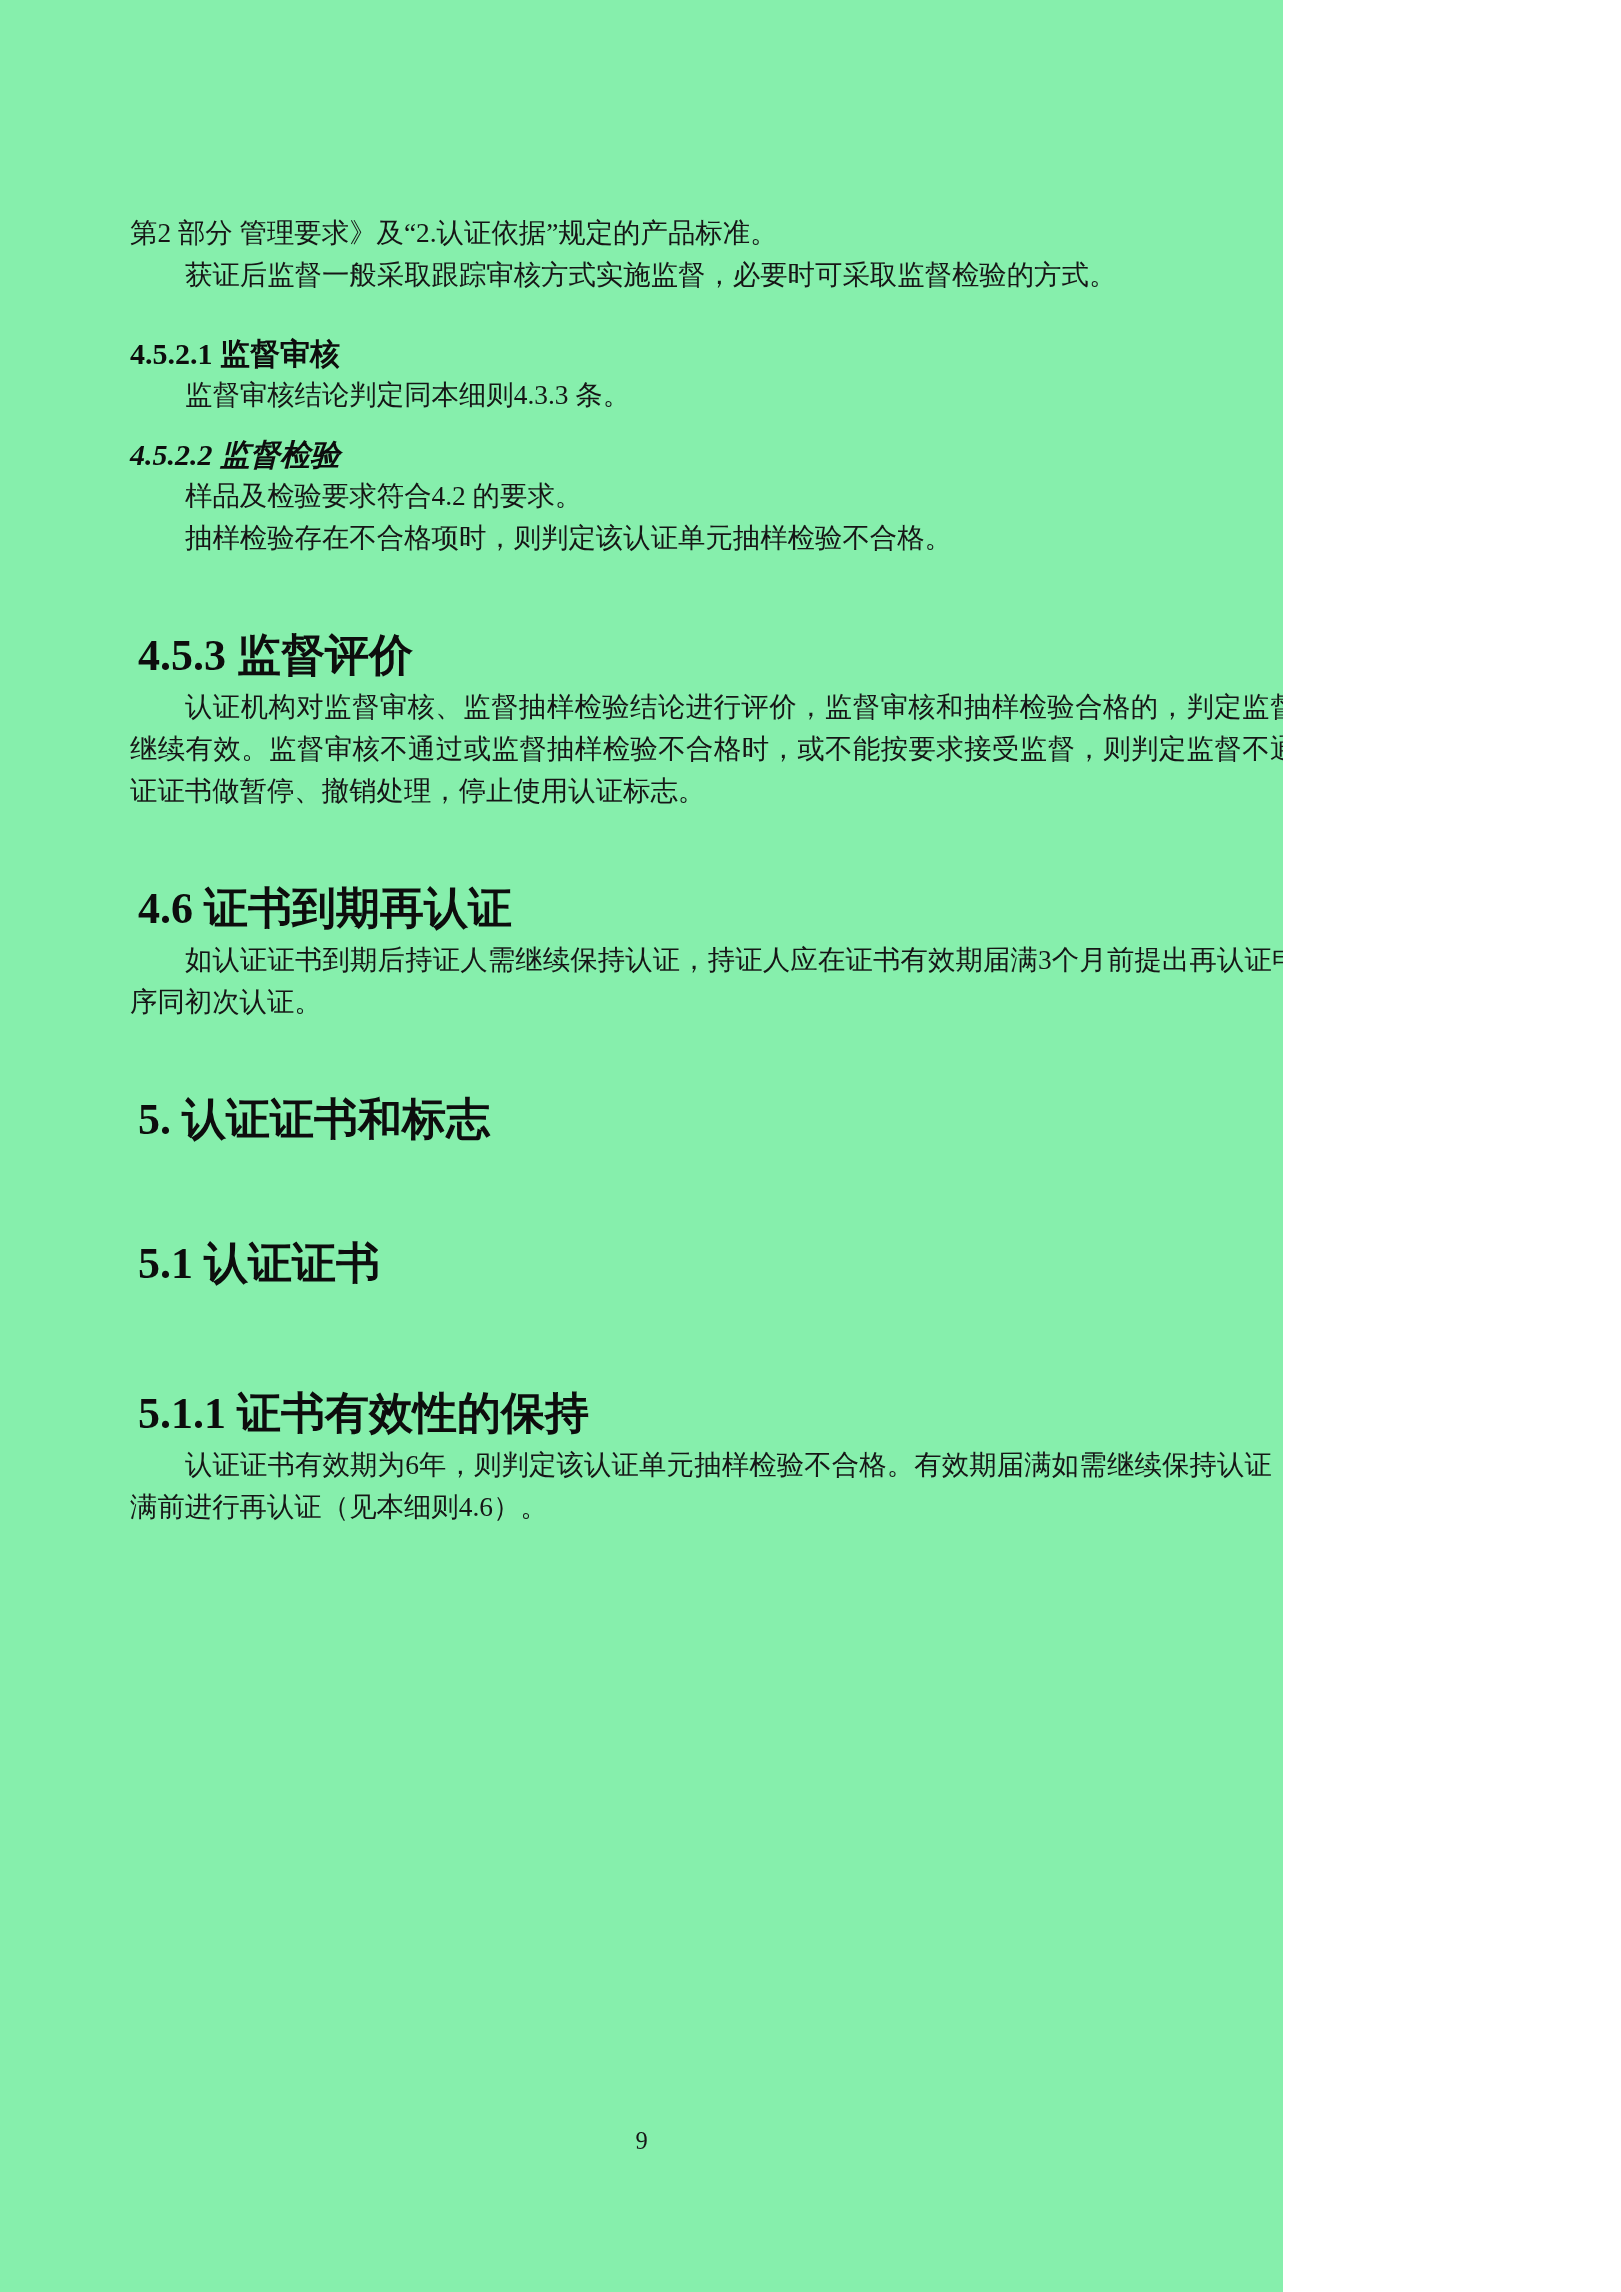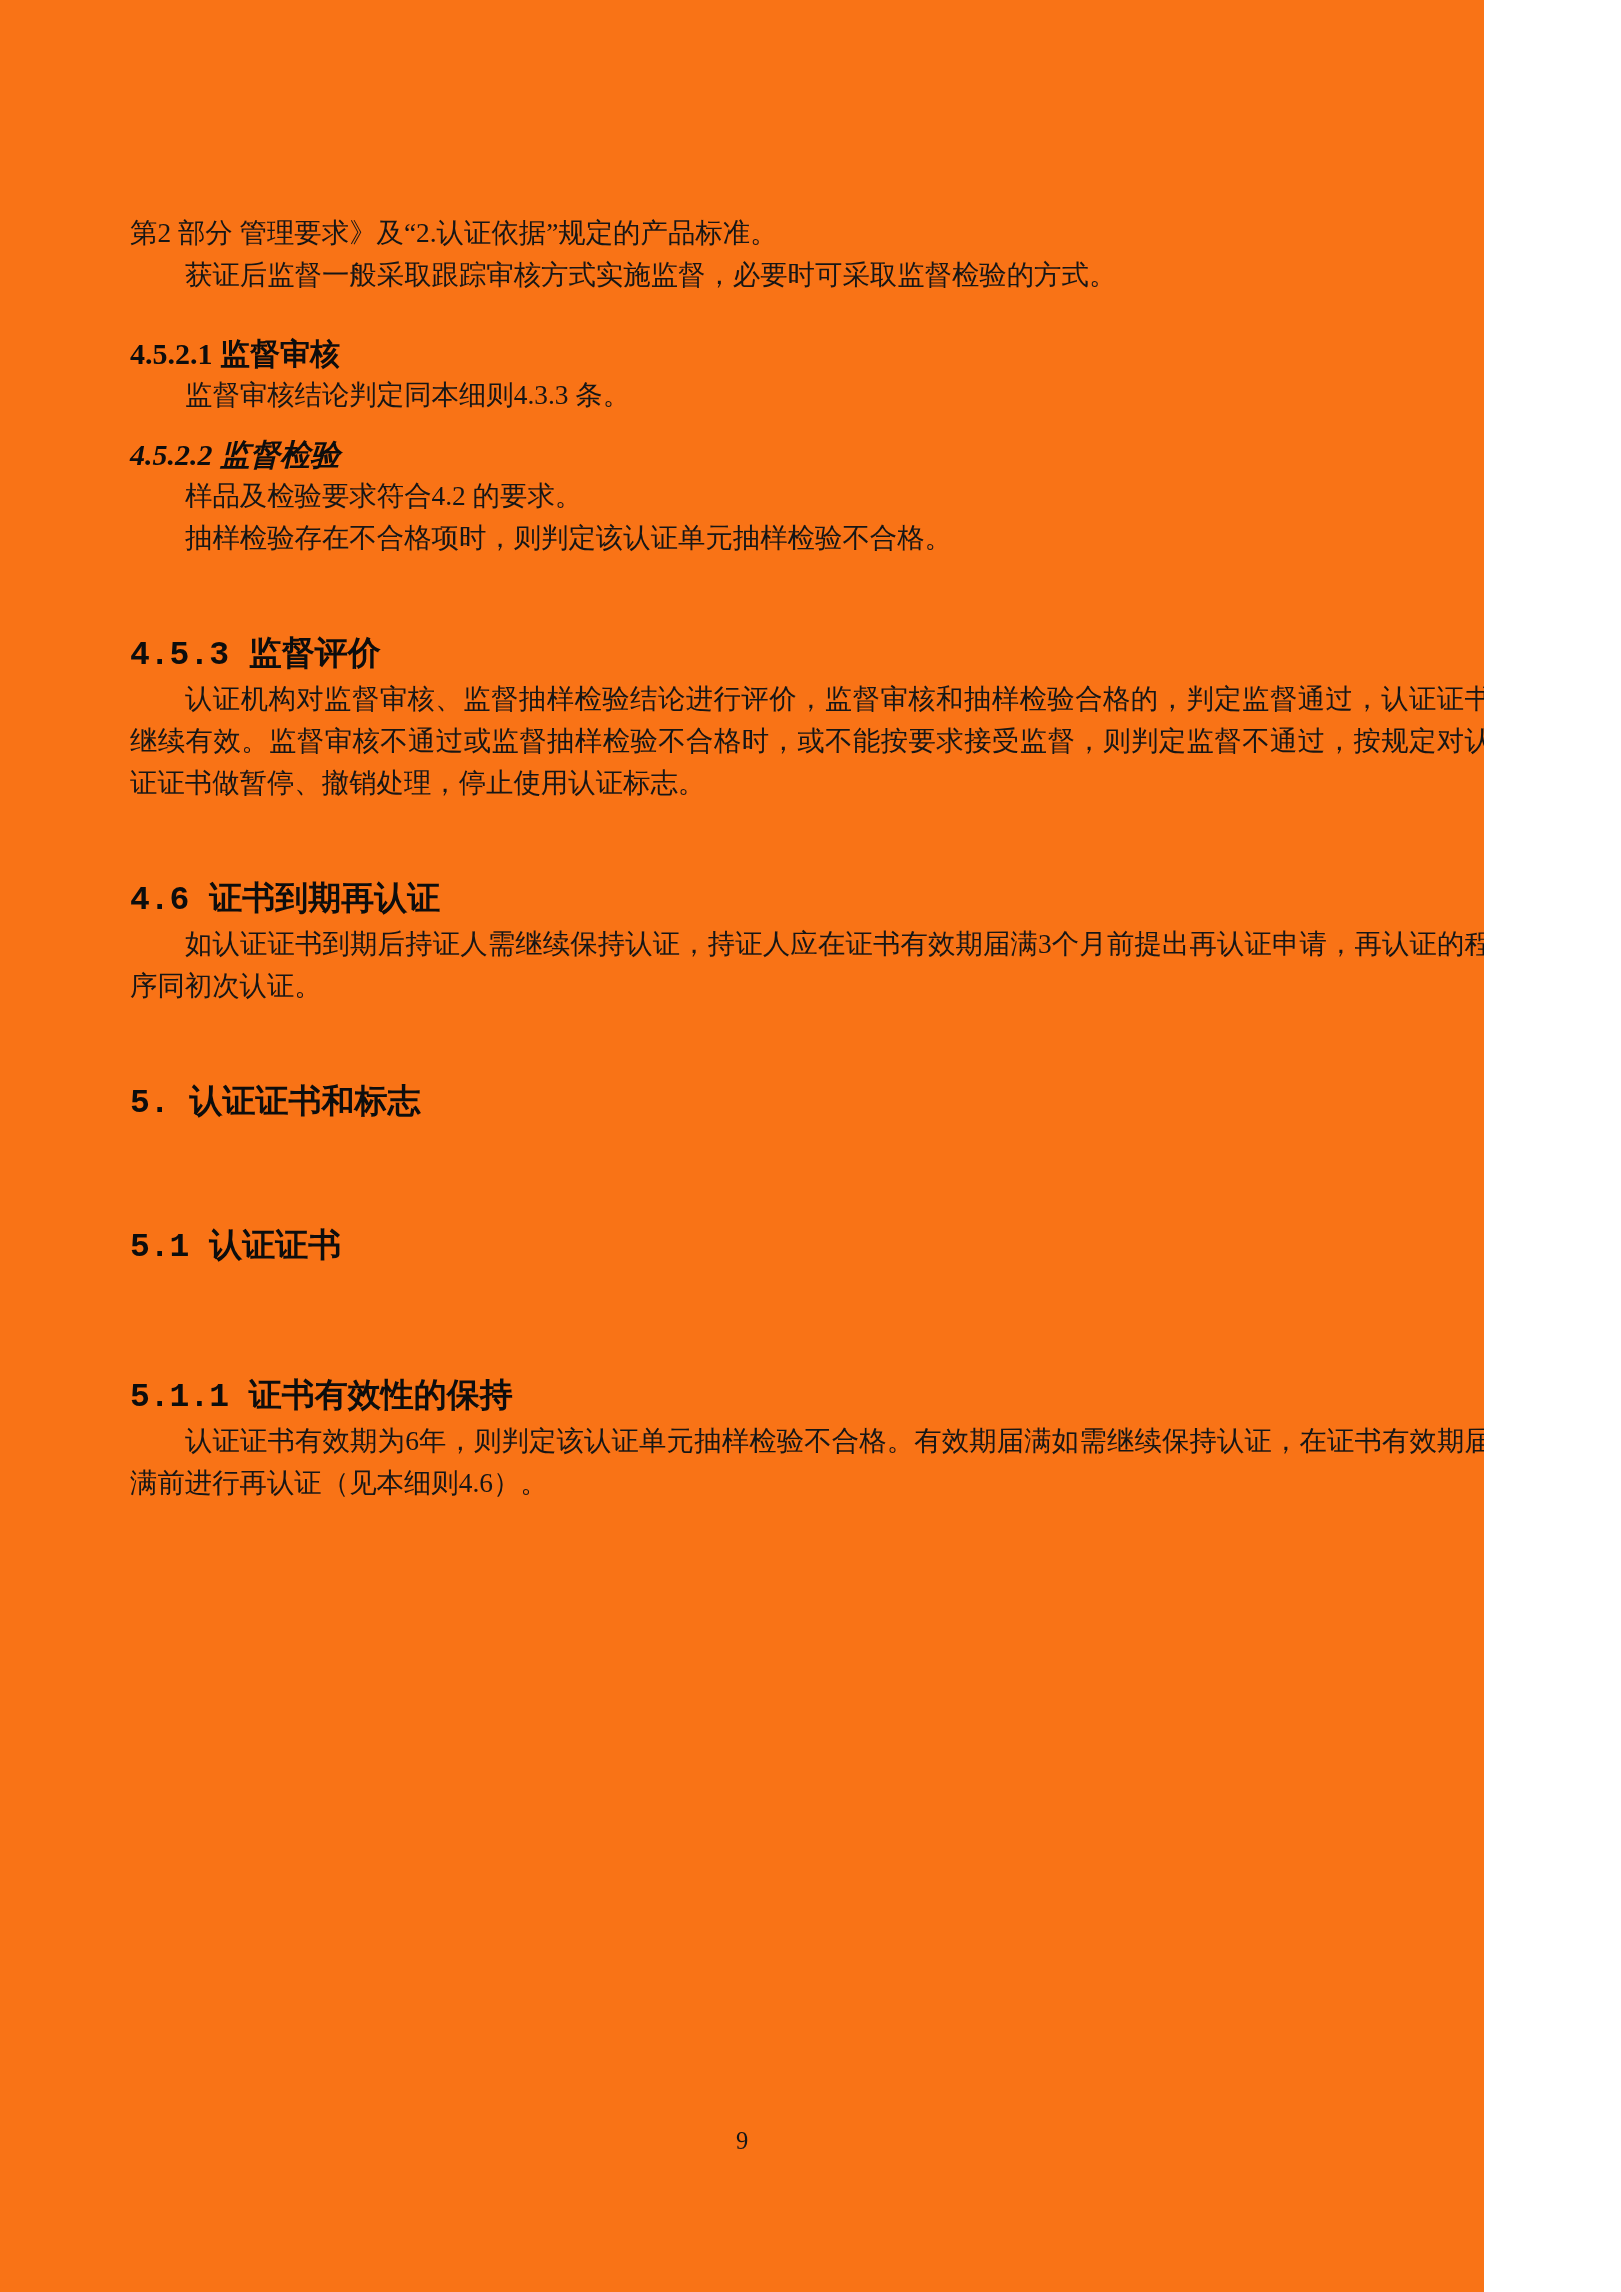--- a/index.html
+++ b/index.html
@@ -2,23 +2,23 @@
 <html><head>
 <meta charset="utf-8">
 <style>
   html, body {
     margin: 0;
     padding: 0;
     background: #ffffff;
   }
   .page {
     position: relative;
-    width: 1484px;
+    width: 1283px;
     height: 2293px;
-    background: #f97316;
+    background: #86efac;
     font-family: "Liberation Serif", "DejaVu Serif", serif;
     color: #161616;
     overflow: hidden;
   }
   .content {
     position: absolute;
     left: 130px;
     top: 0;
     width: 1362px;
     padding-top: 212px;
@@ -34,26 +34,25 @@
     text-indent: 55px;
   }
   .h-sub {
     font-size: 30px;
     line-height: 41px;
     font-weight: bold;
     margin: 0;
     color: #0d0d0d;
   }
   .h-main {
-    font-size: 33px;
+    font-size: 44px;
     line-height: 45px;
     font-weight: bold;
-    margin: 0;
+    margin: 8px;
     color: #0d0d0d;
-    font-family: Liberation Mono, monospace;
   }
   .mt-p2   { margin-top: 41px; }
   .mt-h4521{ margin-top: 37px; }
   .mt-p4521a { margin-top: 25.5px; }
   .mt-p4521b { margin-top: 5.9px; }
   .mt-h4522{ margin-top: 17.6px; font-style: italic; }
   .mt-p4522a { margin-top: 21.6px; }
   .mt-h453 { margin-top: 74px; }
   .mt-p453 { margin-top: 74px; }
   .mt-h46  { margin-top: 74px; }

